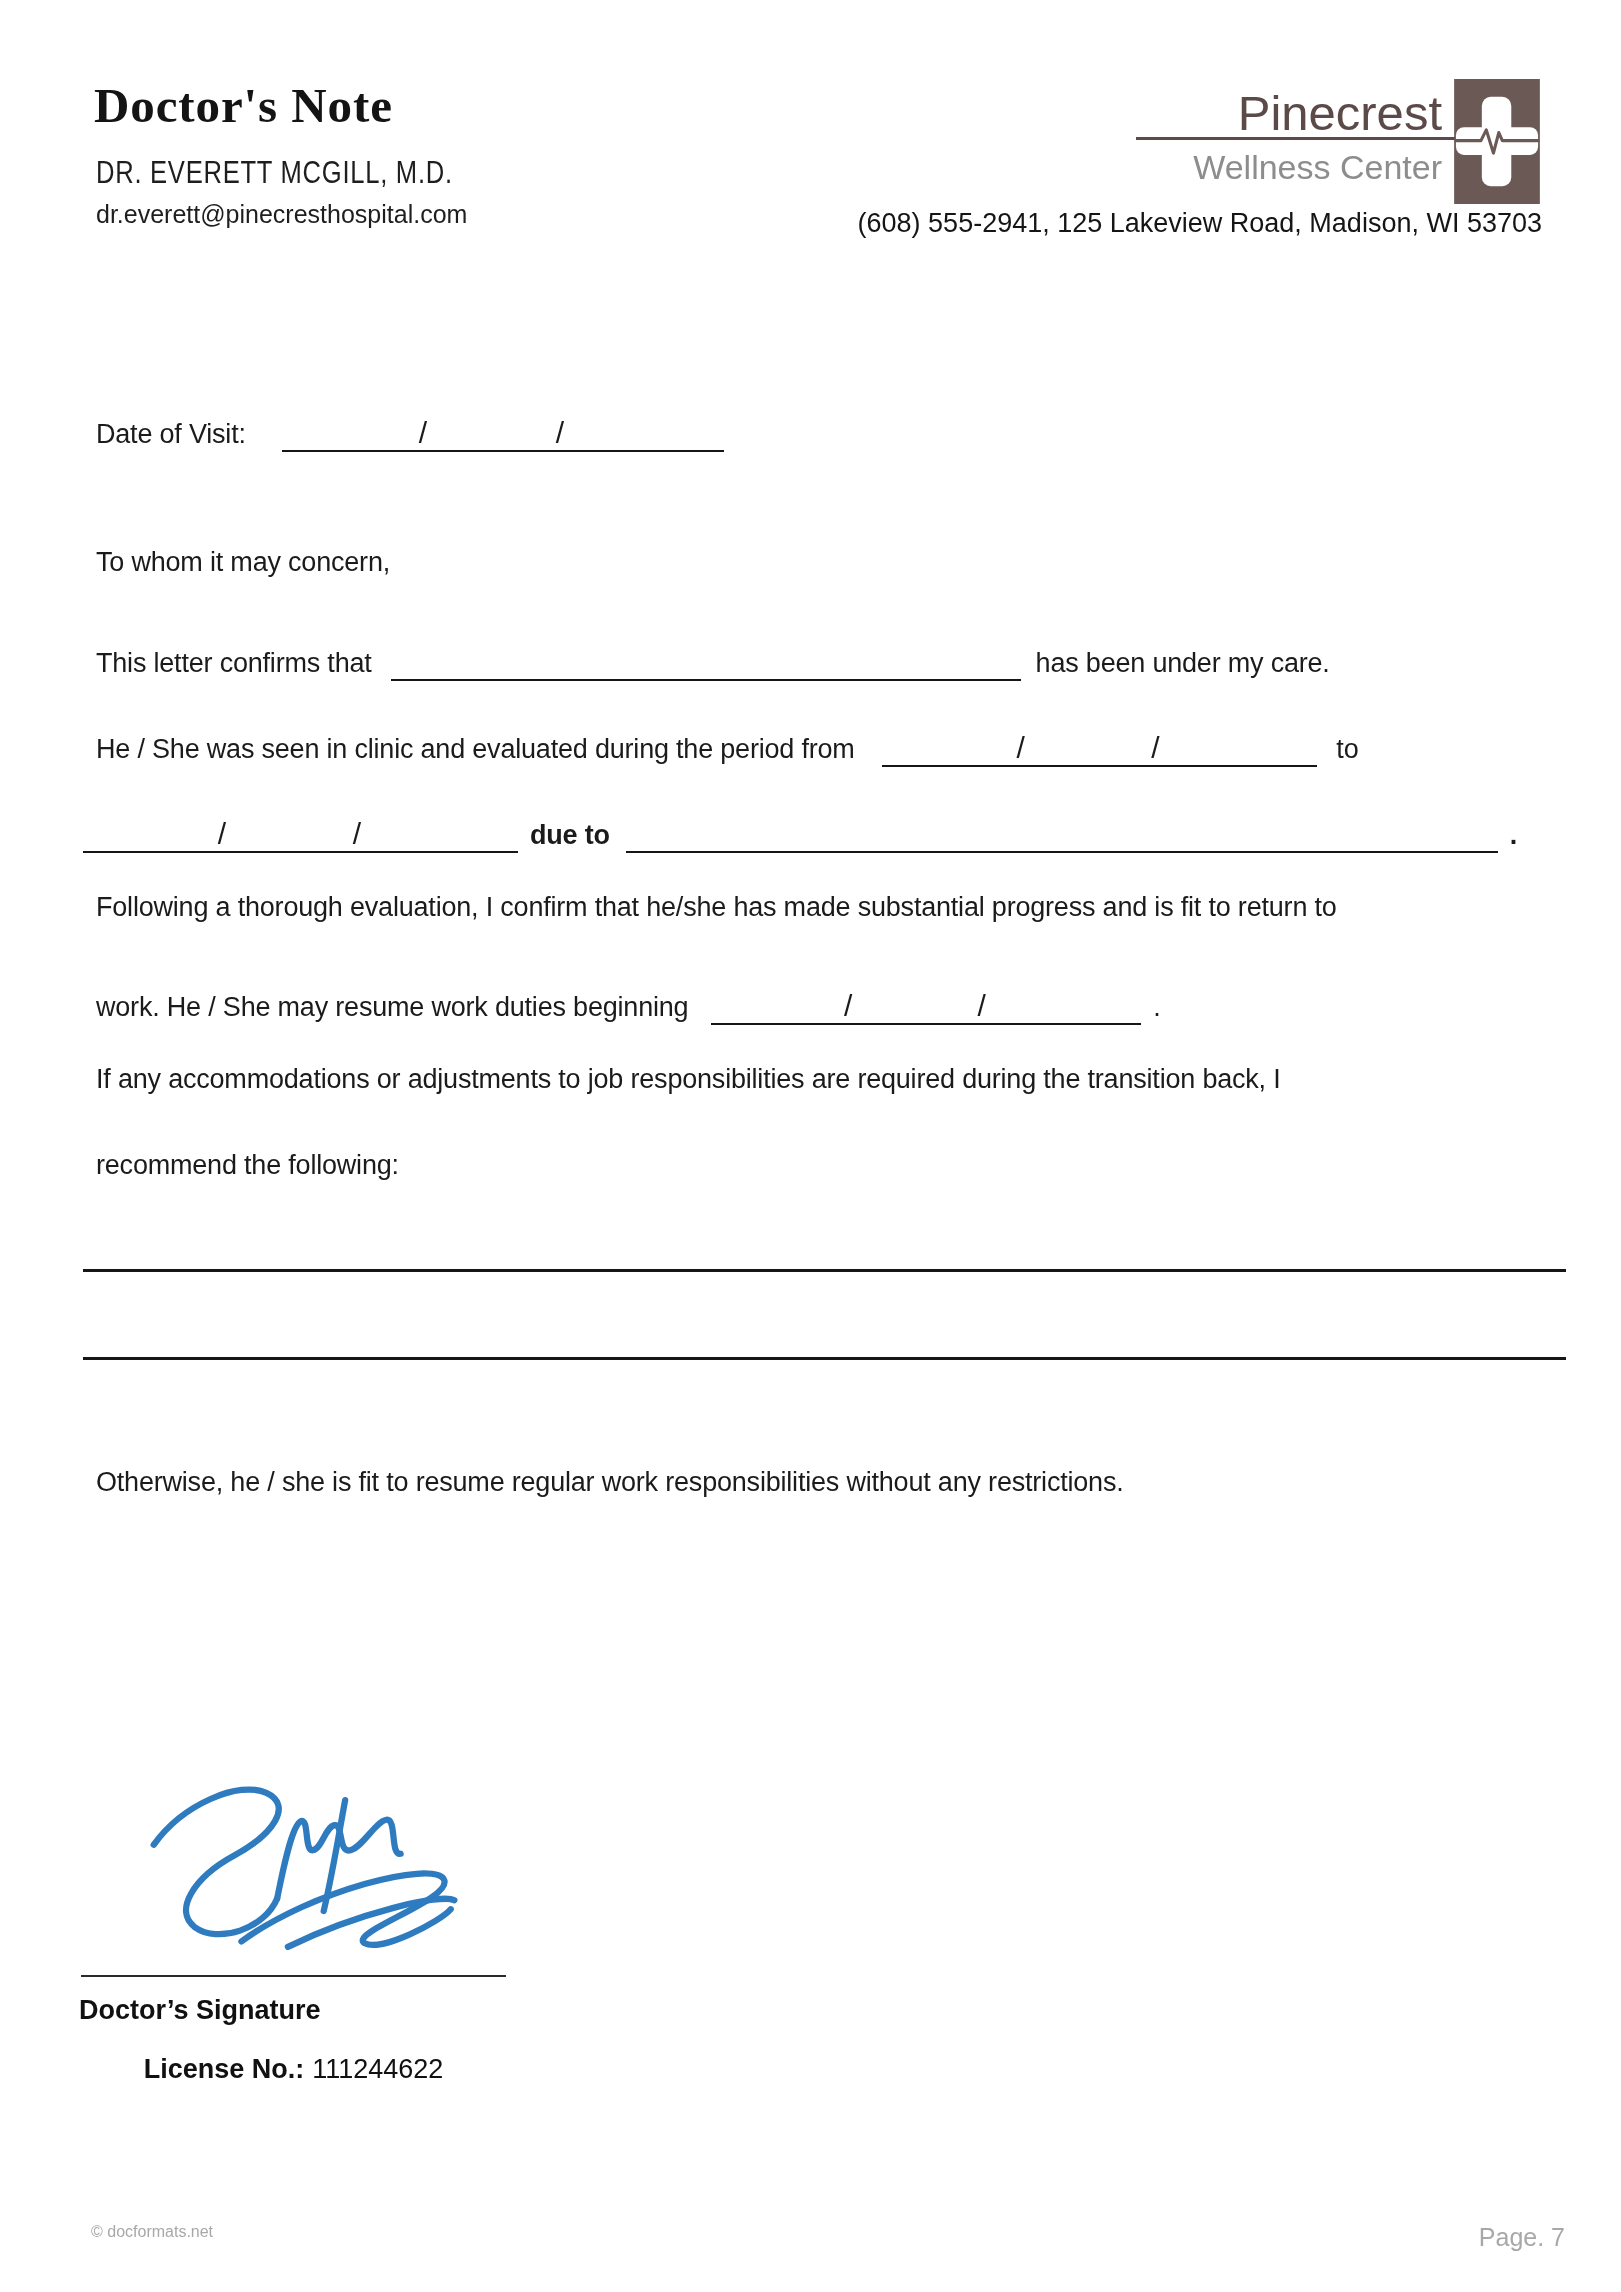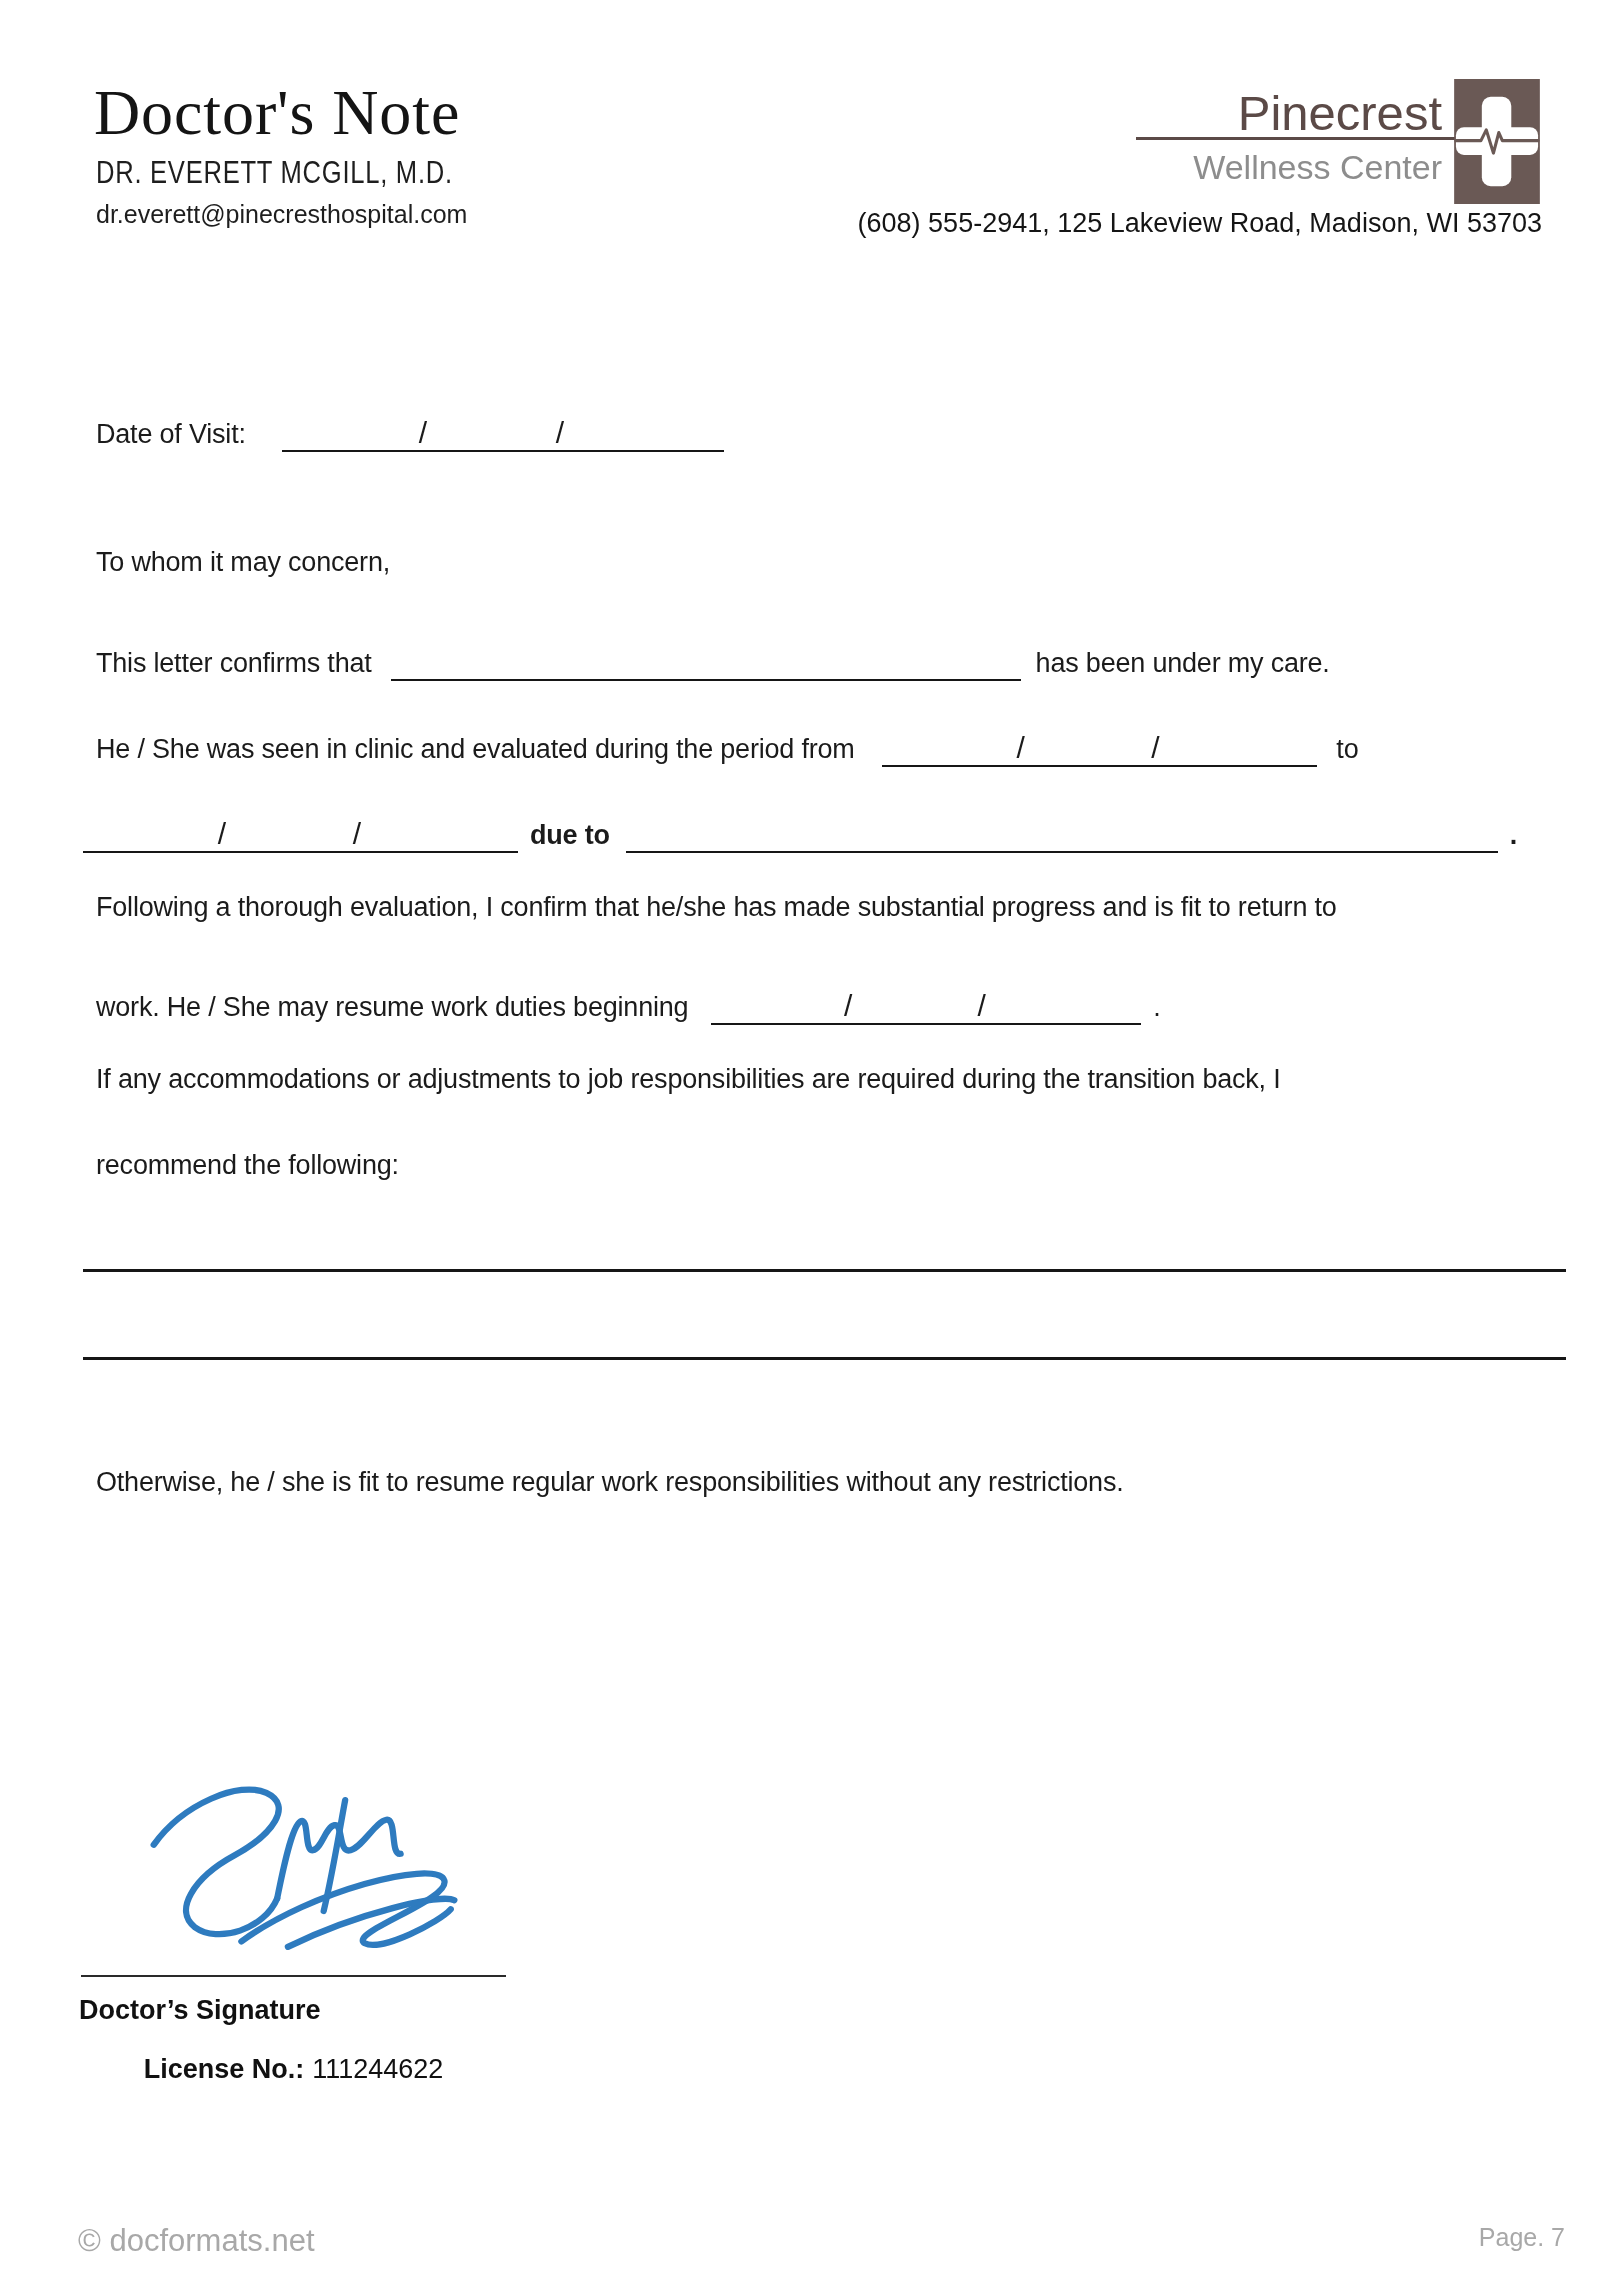--- a/index.html
+++ b/index.html
@@ -17,21 +17,21 @@
     width:1621px;height:2293px;
     background:#ffffff;
     font-family:"Liberation Sans", sans-serif;
     color:var(--ink);
     overflow:hidden;
   }
   
   .title{
     position:absolute;left:94px;top:81px;
     font-family:"Liberation Serif", serif;
-    font-size:64px;line-height:1;font-weight:400;
+    font-size:49px;line-height:1;font-weight:700;
     letter-spacing:0.9px;color:#141414;white-space:nowrap;
   }
   .doctor-name{
     position:absolute;left:96px;top:156px;
     font-size:32px;line-height:1;letter-spacing:0.9px;
     transform:scaleX(0.8);transform-origin:left center;
     color:#1e1e1e;white-space:nowrap;
   }
   .email{
     position:absolute;left:96px;top:202px;
@@ -96,22 +96,22 @@
     position:absolute;left:79px;top:1995px;width:425px;
     text-align:left;font-size:27px;font-weight:bold;color:#111;
   }
   .license{
     position:absolute;left:81px;top:2054px;width:425px;
     text-align:center;font-size:27px;color:#111;white-space:nowrap;
   }
   .license .num{font-weight:normal;margin-left:8px;}
   
   .footer-left{
-    position:absolute;left:78px;top:2223px;
-    font-size:31px;color:var(--footer_gray);
+    position:absolute;left:91px;top:2223px;
+    font-size:16px;color:var(--footer_gray);
   }
   .footer-right{
     position:absolute;right:56px;top:2223px;
     font-size:25px;color:var(--footer_gray);
   }
 </style>
 </head>
 <body>
 
 <div class="page">

